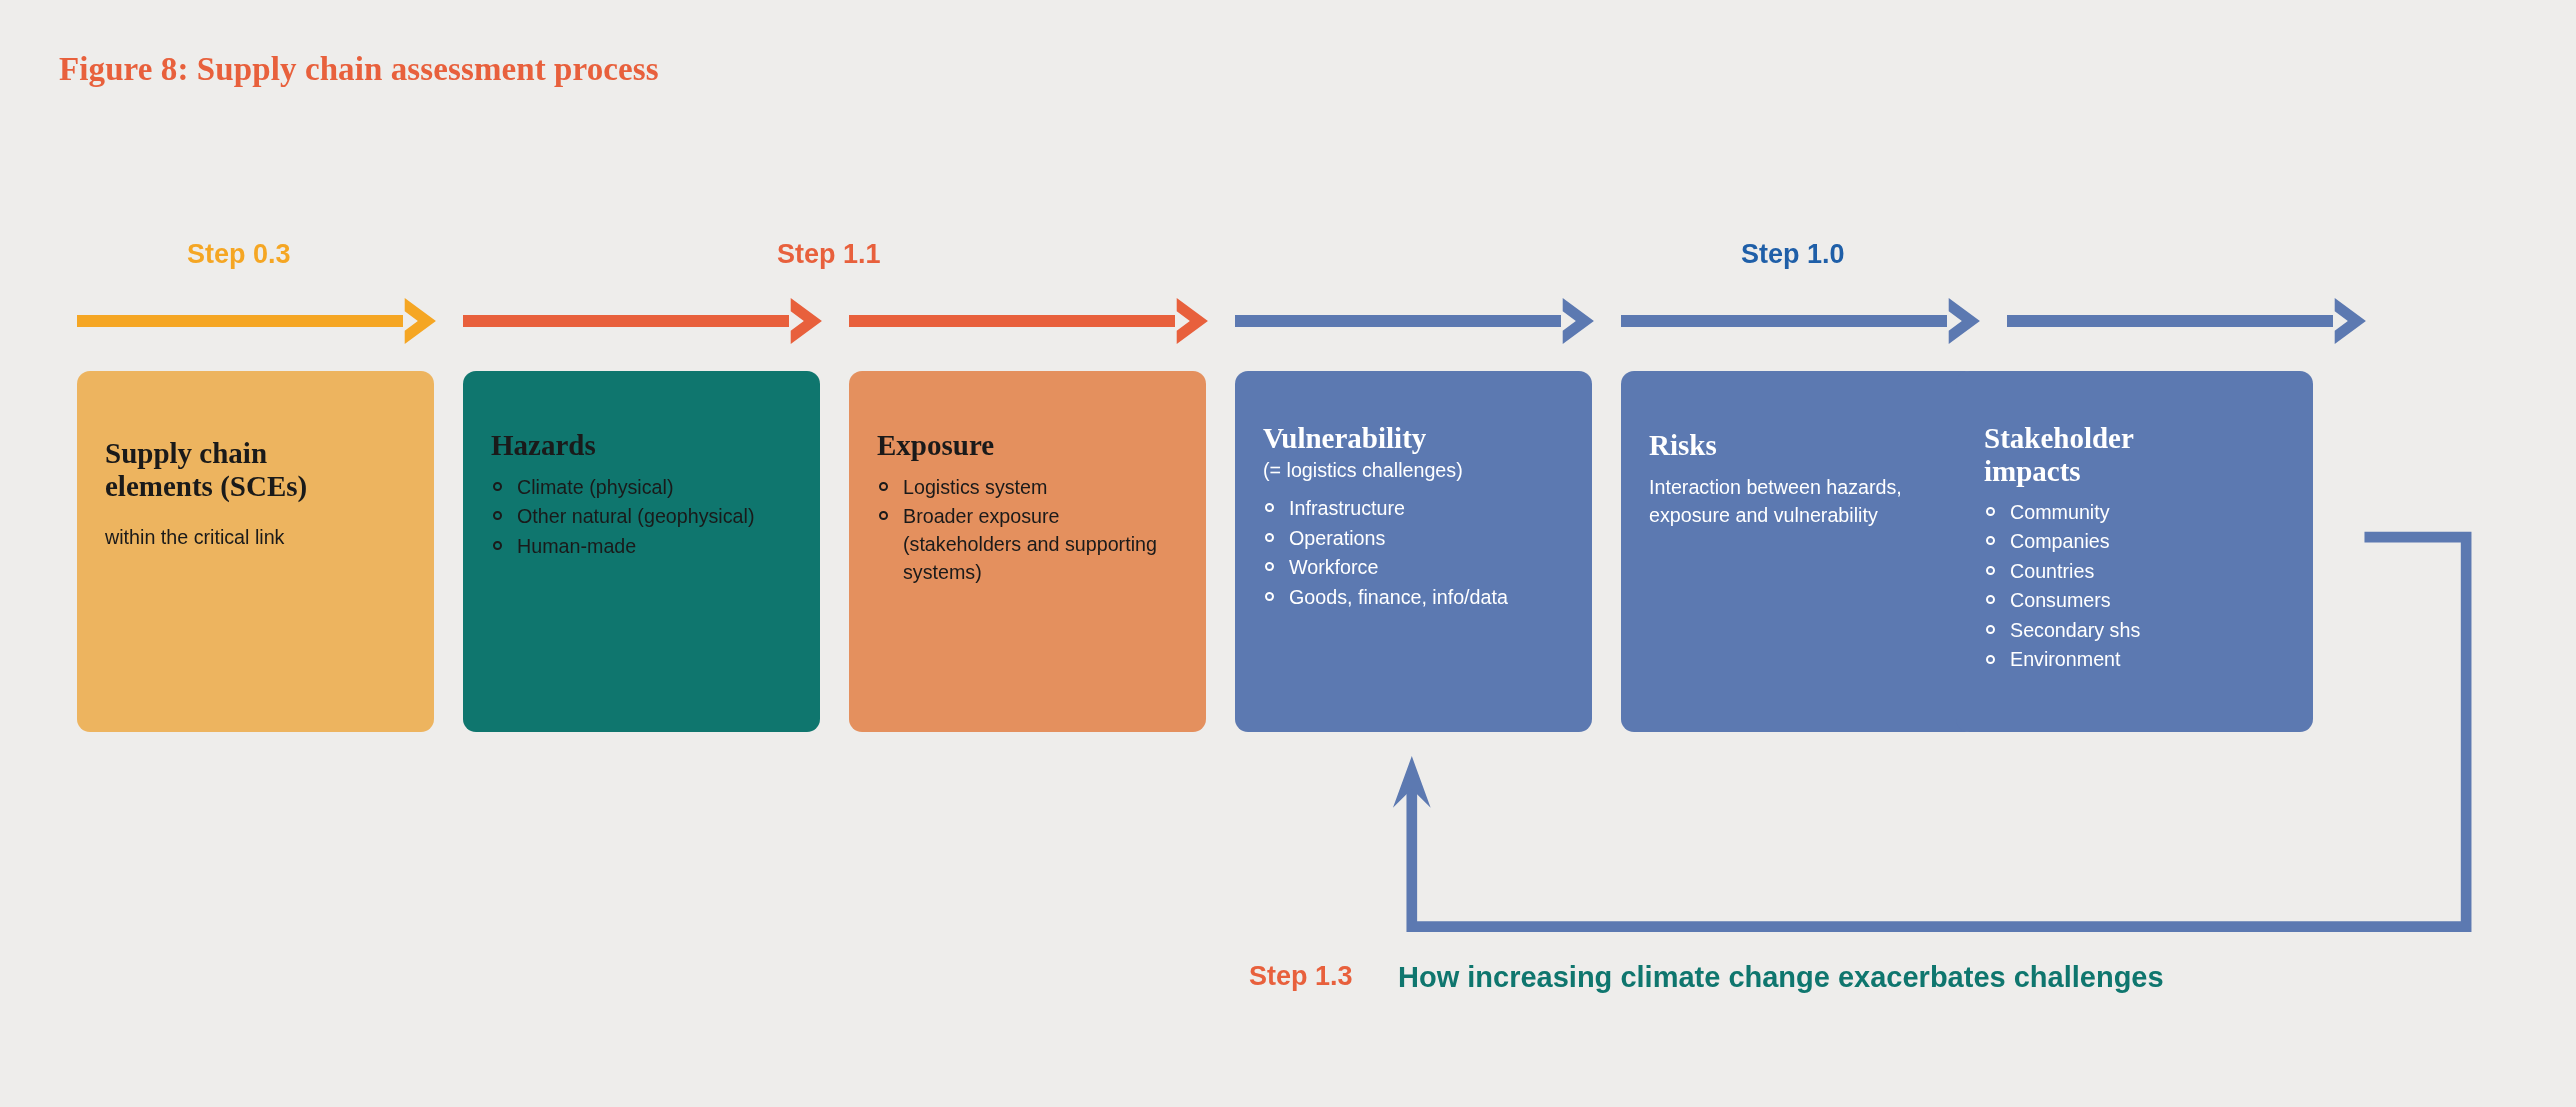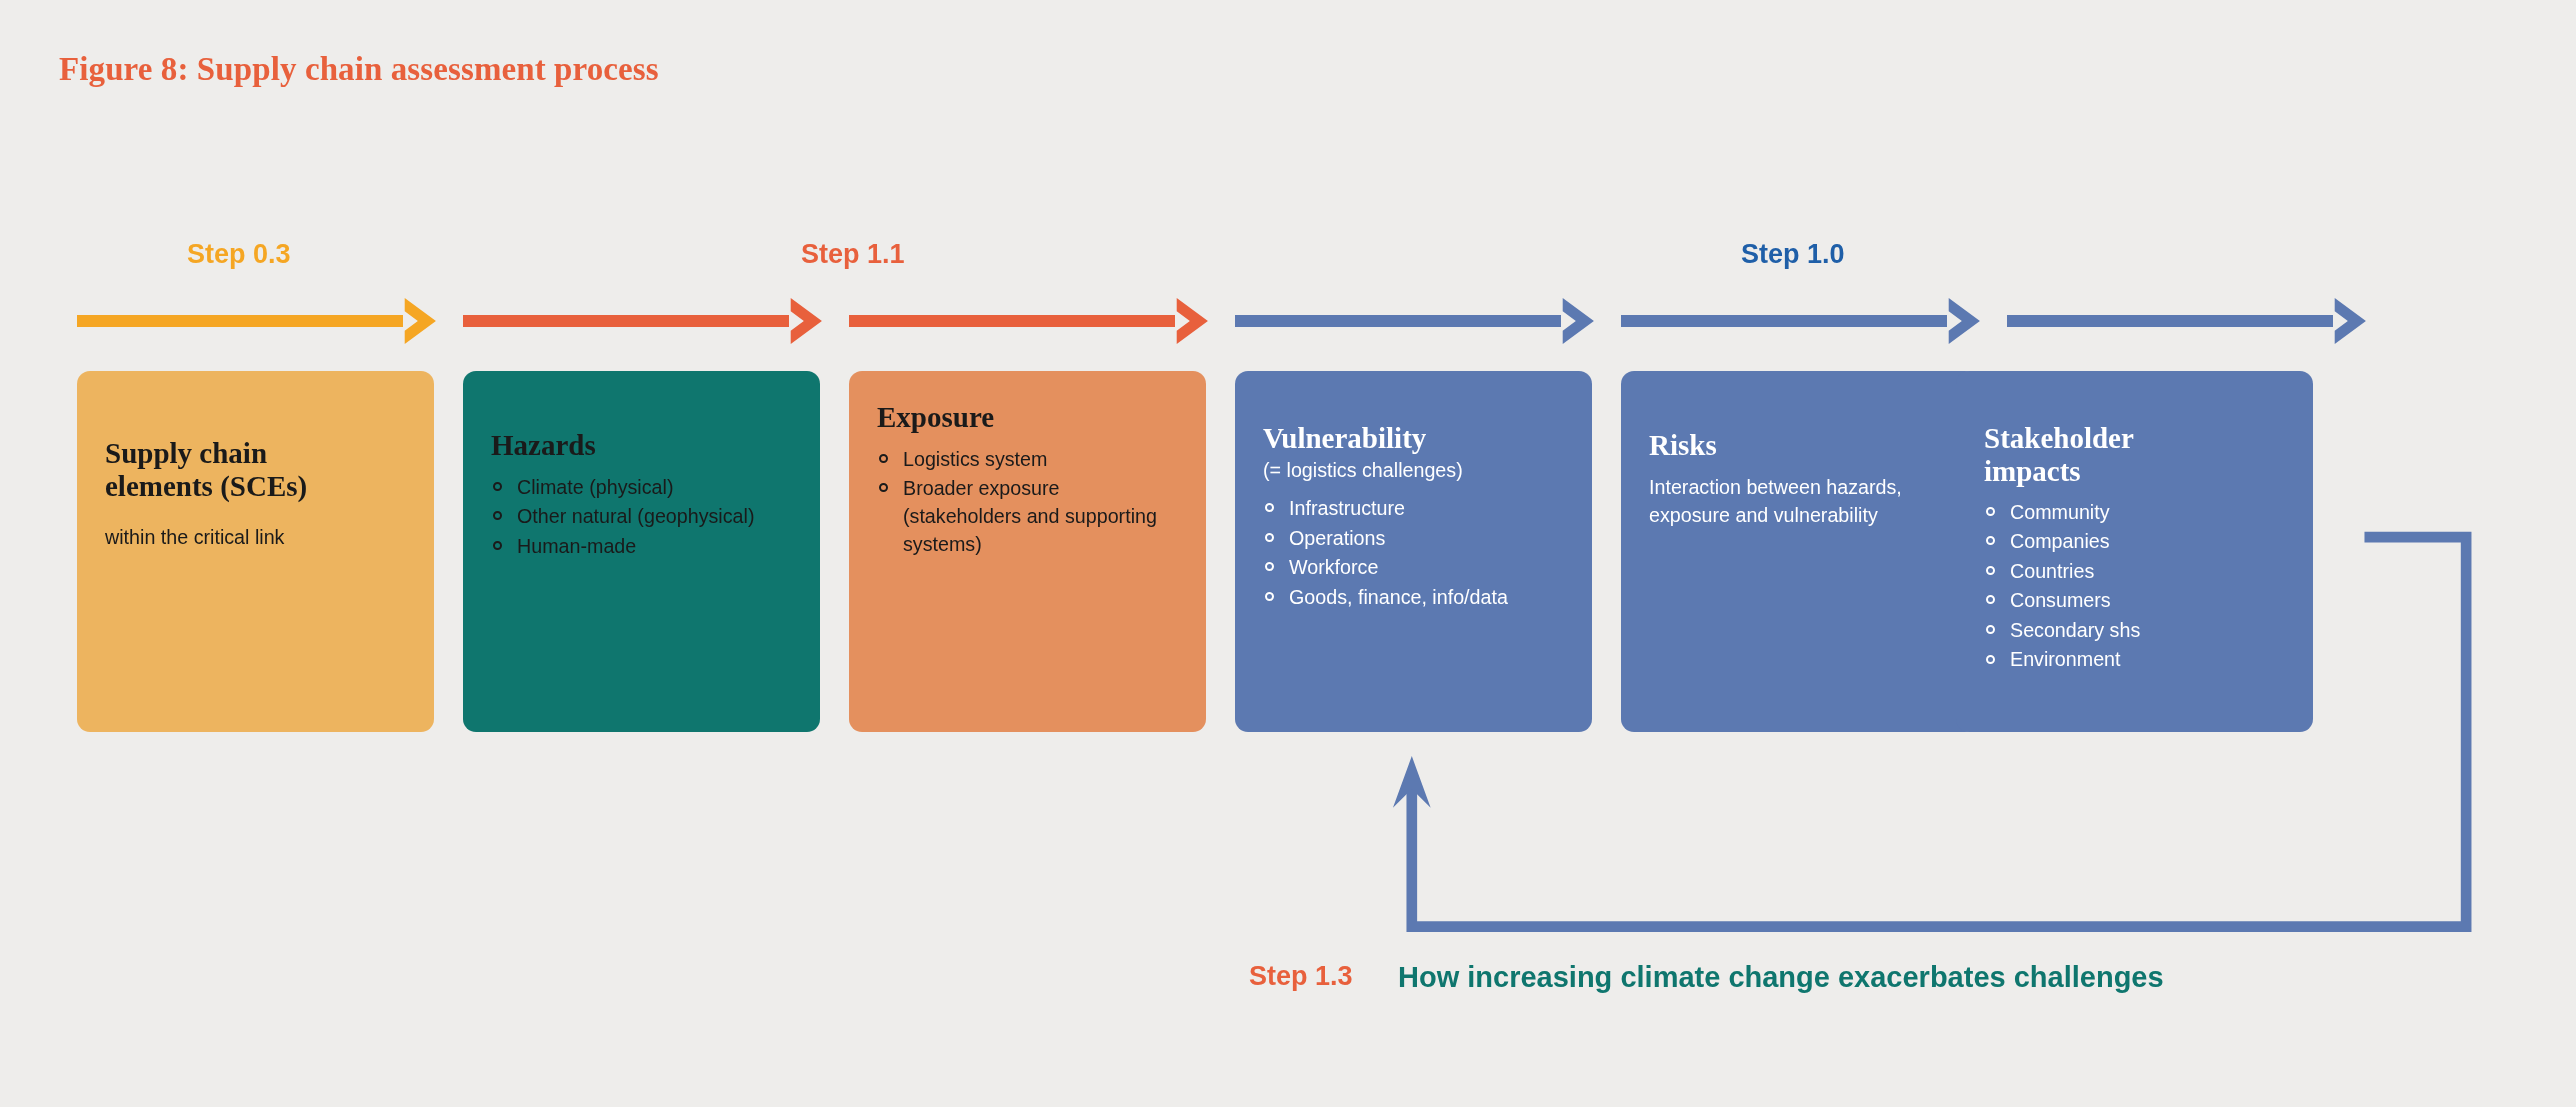--- a/index.html
+++ b/index.html
@@ -31,21 +31,21 @@
 
   
   .step-label {
     position: absolute;
     font-family: "Liberation Sans", sans-serif;
     font-weight: 700;
     font-size: 27px;
     white-space: nowrap;
   }
   .step-03 { left: 187px;  top: 239px; color: #F5A623; }
-  .step-11 { left: 801px;  top: 239px; color: #E8603C; }
+  .step-11 { left: 777px;  top: 239px; color: #E8603C; }
   .step-12 { left: 1741px; top: 239px; color: #1F5FA8; }
 
   
   .arrow {
     position: absolute;
     top: 298px;
     height: 46px;
   }
   .arrow .shaft {
     position: absolute;
@@ -204,21 +204,21 @@
 <div class="box" style="left:463px; width:357px; height:361px; background:#0f766e;">
   <div class="box-title dark-txt" style="margin-top:28px;">Hazards</div>
   <ul class="bullets dark-txt">
     <li><span class="ring"></span><span>Climate (physical)</span></li>
     <li><span class="ring"></span><span>Other natural (geophysical)</span></li>
     <li><span class="ring"></span><span>Human-made</span></li>
   </ul>
 </div>
 
 <div class="box" style="left:849px; width:357px; height:361px; background:#E4905E;">
-  <div class="box-title dark-txt" style="">Exposure</div>
+  <div class="box-title dark-txt" style="margin-top:28px;">Exposure</div>
   <ul class="bullets dark-txt">
     <li><span class="ring"></span><span>Logistics system</span></li>
     <li><span class="ring"></span><span>Broader exposure (stakeholders and supporting systems)</span></li>
   </ul>
 </div>
 
 <div class="box" style="left:1235px; width:357px; height:361px; background:#5C79B1;">
   <div class="box-title light-txt" style="margin-top:21px;">Vulnerability</div>
   <div class="box-sub light-txt tight">(= logistics challenges)</div>
   <ul class="bullets light-txt">

